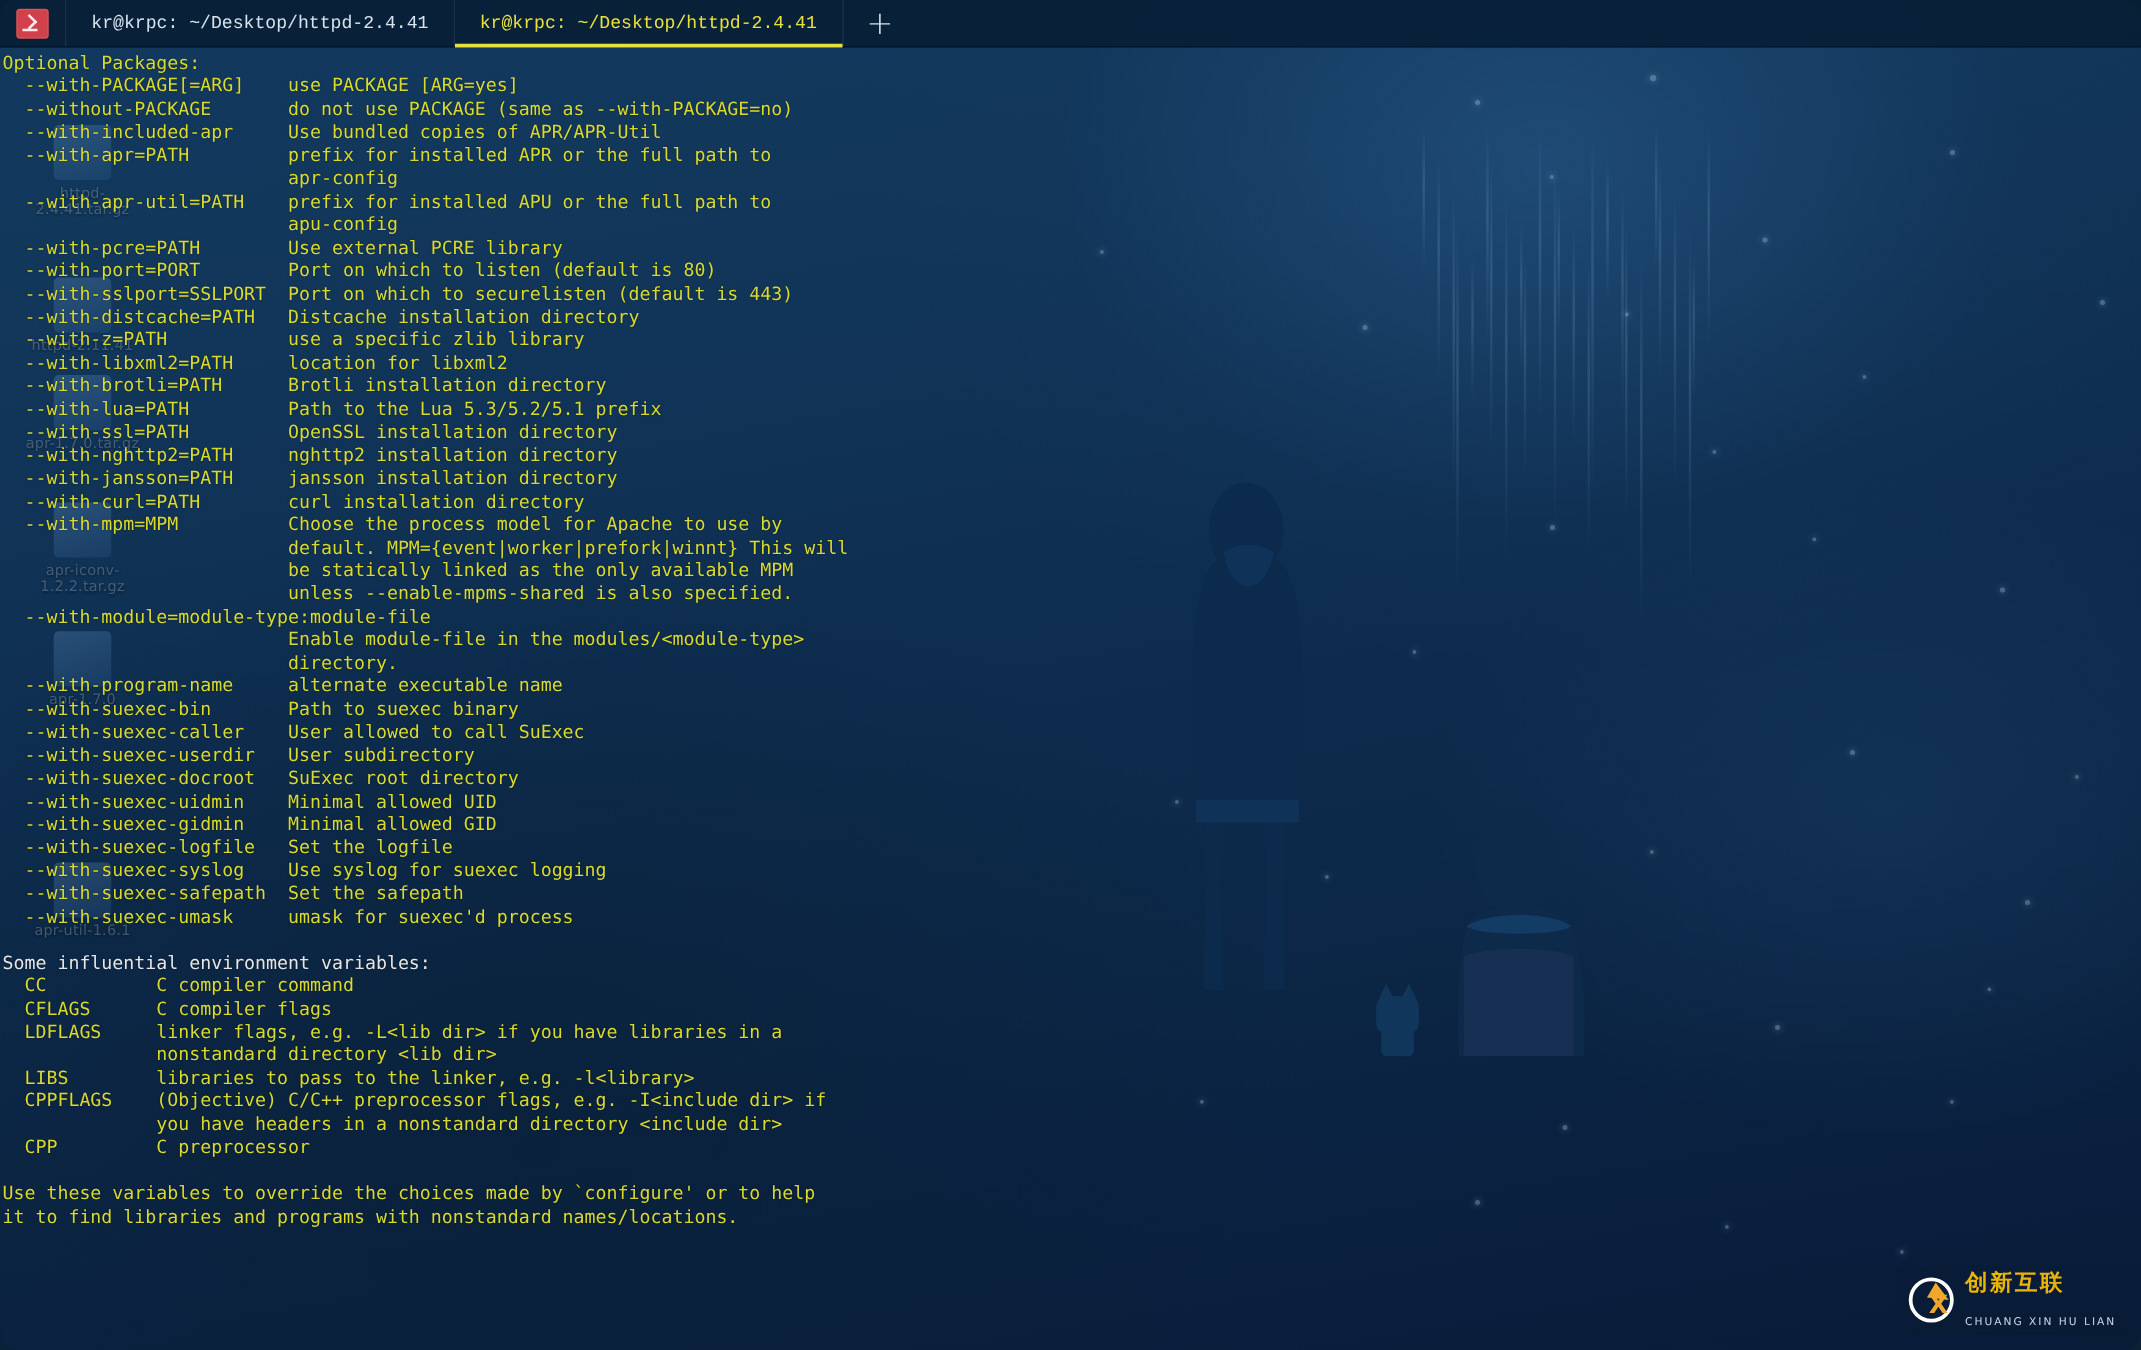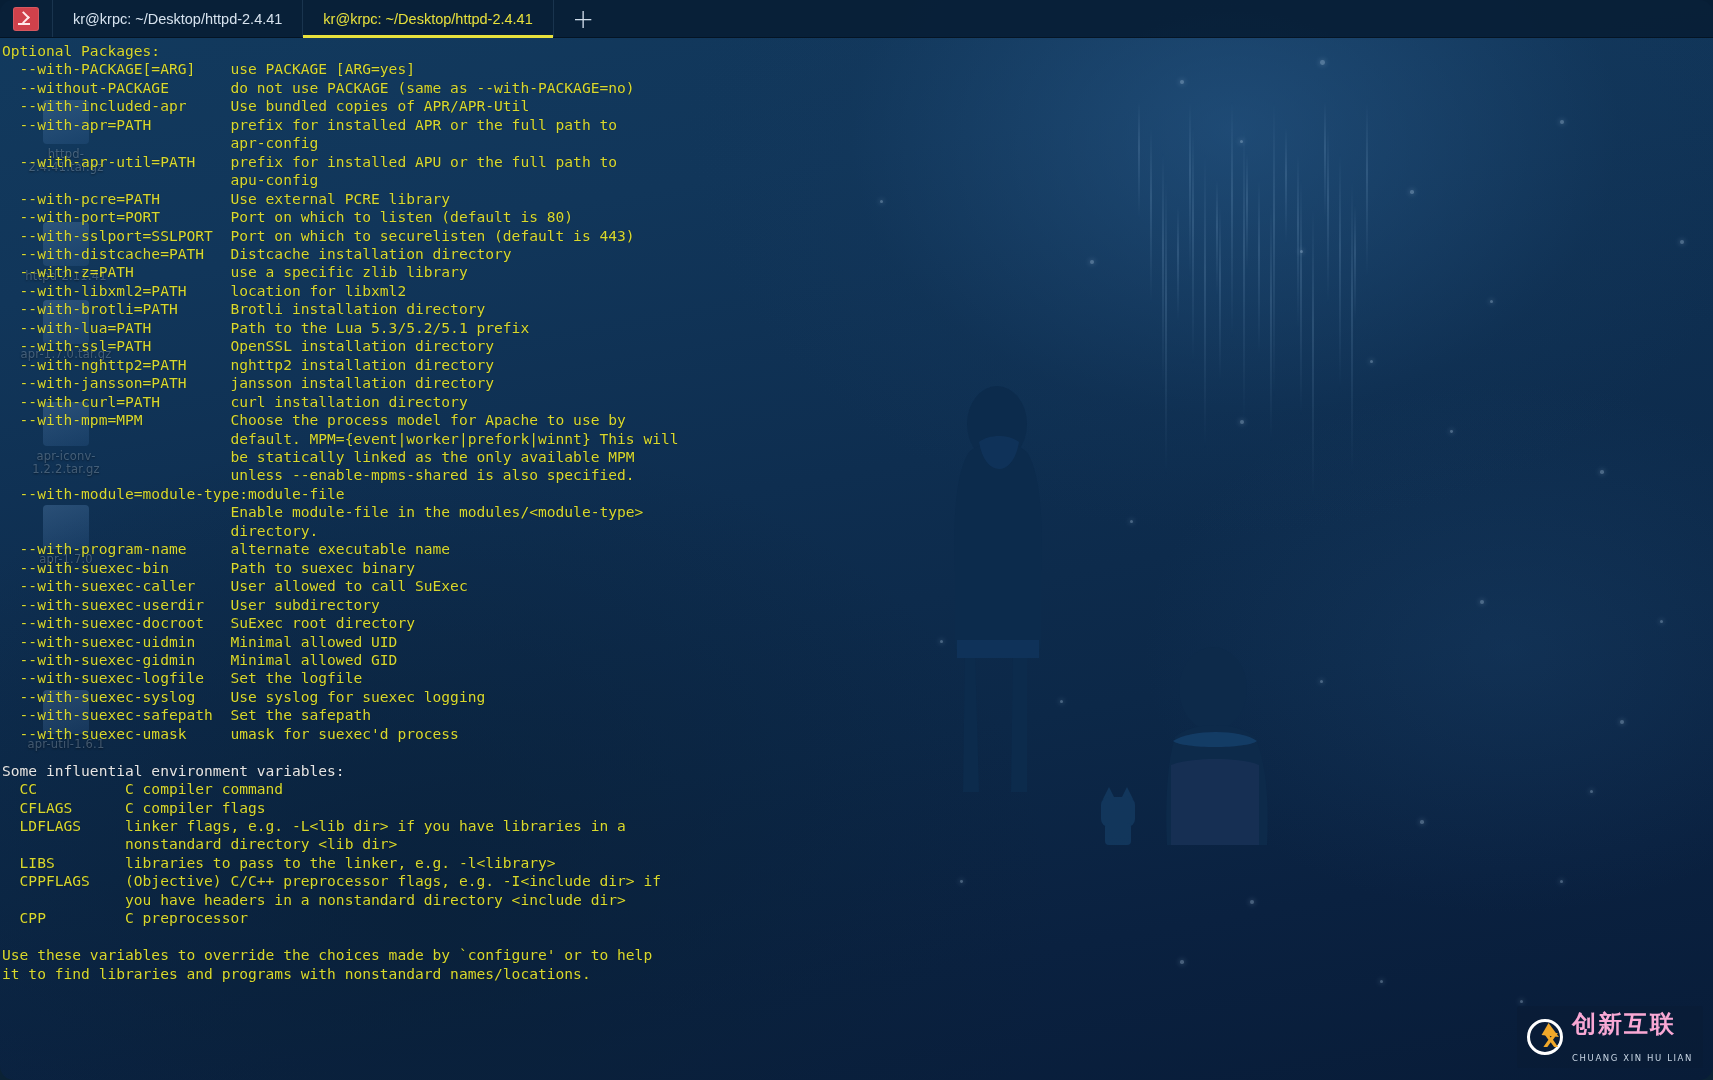--- a/index.html
+++ b/index.html
@@ -81,21 +81,21 @@
     border-top:2px solid #ffe9ea; border-right:2px solid #ffe9ea;
     transform:rotate(45deg);
   }
   #app-icon::after {
     content:""; position:absolute; left:5px; top:16px; width:12px; height:2px;
     background:#ffe9ea;
   }
   .tab {
     display:flex; align-items:center; justify-content:center;
     padding:0 20px; min-width:246px;
-    font-family:Liberation Sans, sans-serif; font-size:14.5px;
+    font-family:Liberation Mono, monospace; font-size:14.5px;
     color:#d7e3ee; white-space:nowrap; cursor:pointer;
     border-left:1px solid rgba(120,160,200,.16);
     position:relative;
   }
   .tab.active { color:#e8e13c; }
   .tab.active::after {
     content:""; position:absolute; left:0; right:0; bottom:-1px;
     height:3px; background:#e8e13c;
   }
   #newtab {
@@ -145,22 +145,22 @@
     border-bottom:7px solid transparent;
     transform:rotate(30deg);
   }
   #wm-mark .kx {
     position:absolute; left:13px; top:9px;
     font-family:"DejaVu Sans", sans-serif; font-size:20px; font-weight:bold;
     color:#f0a82a; line-height:18px;
   }
   #wm-text { display:flex; flex-direction:column; line-height:1; }
   #wm-cn {
-    font-family:"DejaVu Sans", sans-serif; font-size:24px; font-weight:bold;
-    color:#f9a8d4; letter-spacing:2px;
+    font-family:"DejaVu Sans", sans-serif; font-size:18px; font-weight:bold;
+    color:#eab308; letter-spacing:2px;
   }
   #wm-en {
     font-family:"DejaVu Sans", sans-serif; font-size:8.5px;
     color:#c9d6e4; letter-spacing:1.6px; margin-top:18px;
   }
 </style>
 </head>
 <body>
 
 <div id="desktop">

